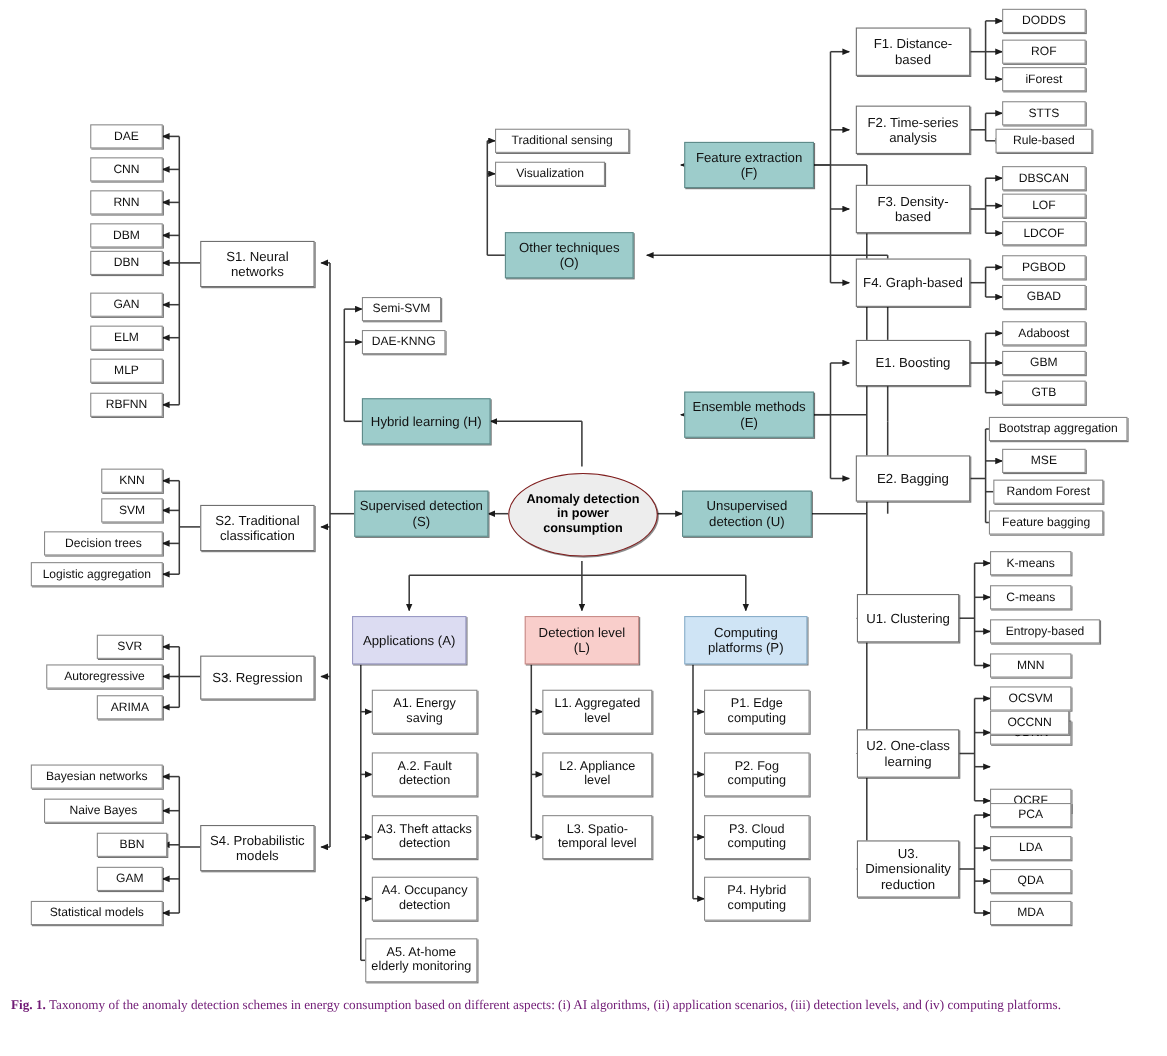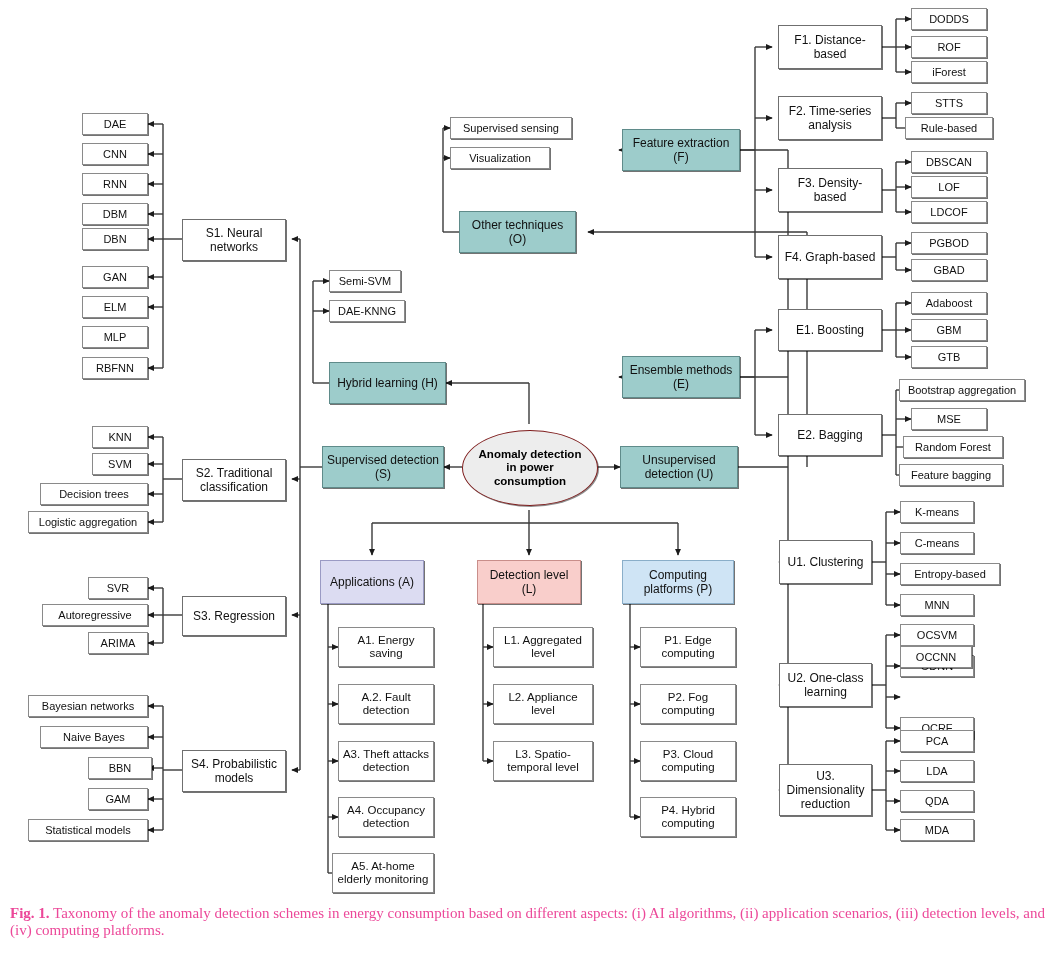--- a/index.html
+++ b/index.html
@@ -31,21 +31,21 @@
     background:#ededed;
     border-radius:50%;
     display:flex;align-items:center;justify-content:center;
     text-align:center;
     font-size:11.5px;line-height:13.5px;font-weight:bold;color:#000;
     box-shadow:1px 1px 0 rgba(0,0,0,0.45);
   }
   .caption{
     position:absolute;left:10px;top:905px;width:1040px;
     font-family:"Liberation Serif",serif;
-    font-size:15px;line-height:16.5px;color:#ec4899;
+    font-size:12px;line-height:16.5px;color:#701a75;
     text-align:left;
   }
   .caption b{font-weight:bold;}
 </style>
 </head>
 <body>
 
 <div id="fig">
 
   <svg id="wires" viewBox="0 0 1061 960">
@@ -256,21 +256,21 @@
   <div class="node leaf" style="left:40px;top:726px;width:108px;height:22px;">Naive Bayes</div>
   <div class="node leaf" style="left:88px;top:757px;width:64px;height:22px;">BBN</div>
   <div class="node leaf" style="left:88px;top:788px;width:60px;height:22px;">GAM</div>
   <div class="node leaf" style="left:28px;top:819px;width:120px;height:22px;">Statistical models</div>
 
   <div class="node cat teal" style="left:329px;top:362px;width:117px;height:42px;">Hybrid learning (H)</div>
   <div class="node leaf" style="left:329px;top:270px;width:72px;height:22px;">Semi-SVM</div>
   <div class="node leaf" style="left:329px;top:300px;width:76px;height:22px;">DAE-KNNG</div>
 
   <div class="node cat teal" style="left:459px;top:211px;width:117px;height:42px;">Other techniques (O)</div>
-  <div class="node leaf" style="left:450px;top:117px;width:122px;height:22px;">Supervised sensing</div>
+  <div class="node leaf" style="left:450px;top:117px;width:122px;height:22px;">Traditional sensing</div>
   <div class="node leaf" style="left:450px;top:147px;width:100px;height:22px;">Visualization</div>
 
   <div class="node cat teal" style="left:622px;top:129px;width:118px;height:42px;">Feature extraction (F)</div>
 
   <div class="node cat teal" style="left:620px;top:446px;width:118px;height:42px;">Unsupervised detection (U)</div>
 
   <div class="node cat" style="left:778px;top:25px;width:104px;height:44px;">F1. Distance-based</div>
   <div class="node cat" style="left:778px;top:96px;width:104px;height:44px;">F2. Time-series analysis</div>
   <div class="node cat" style="left:778px;top:168px;width:104px;height:44px;">F3. Density-based</div>
   <div class="node cat" style="left:778px;top:235px;width:104px;height:44px;">F4. Graph-based</div>

